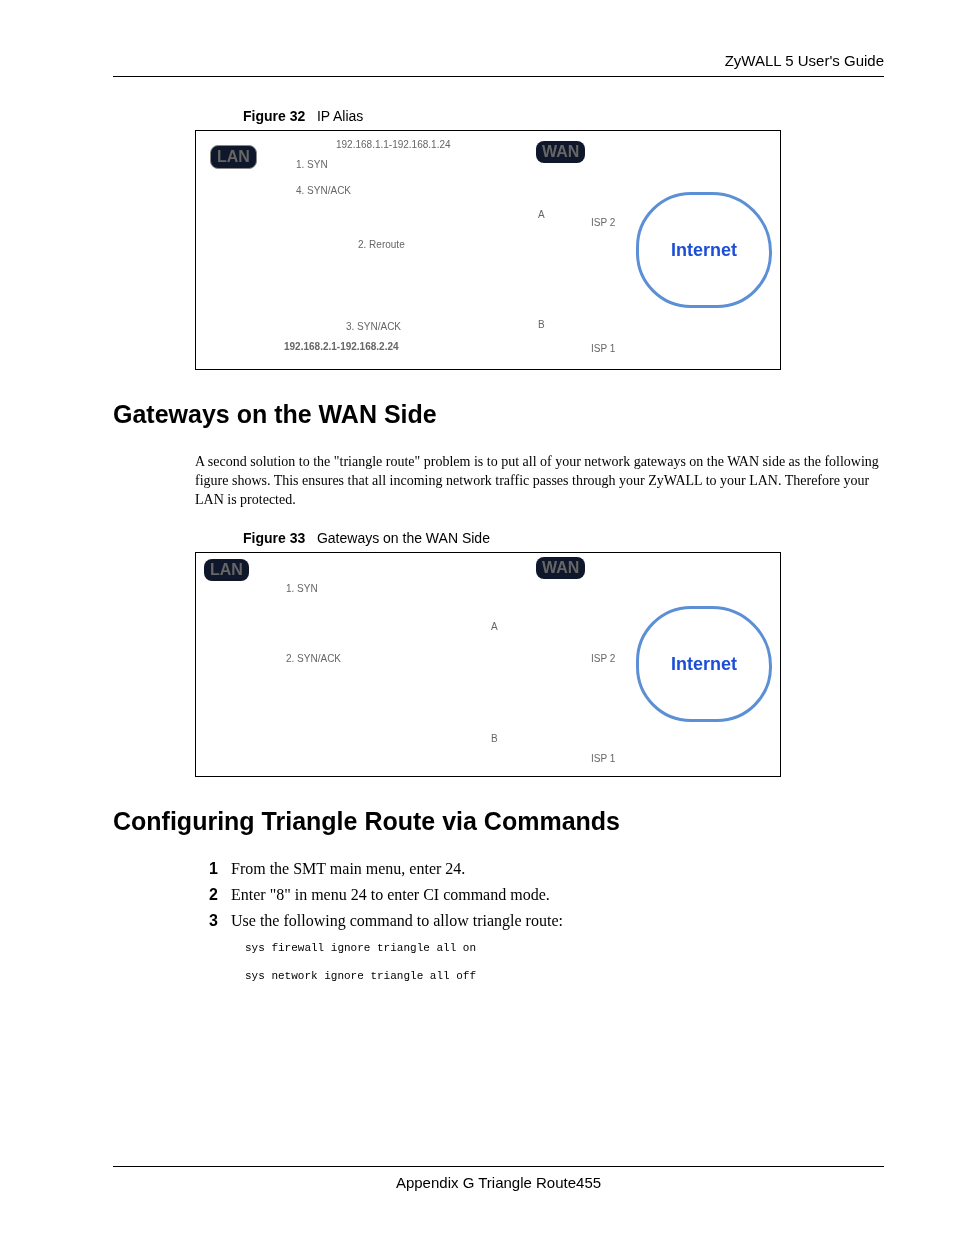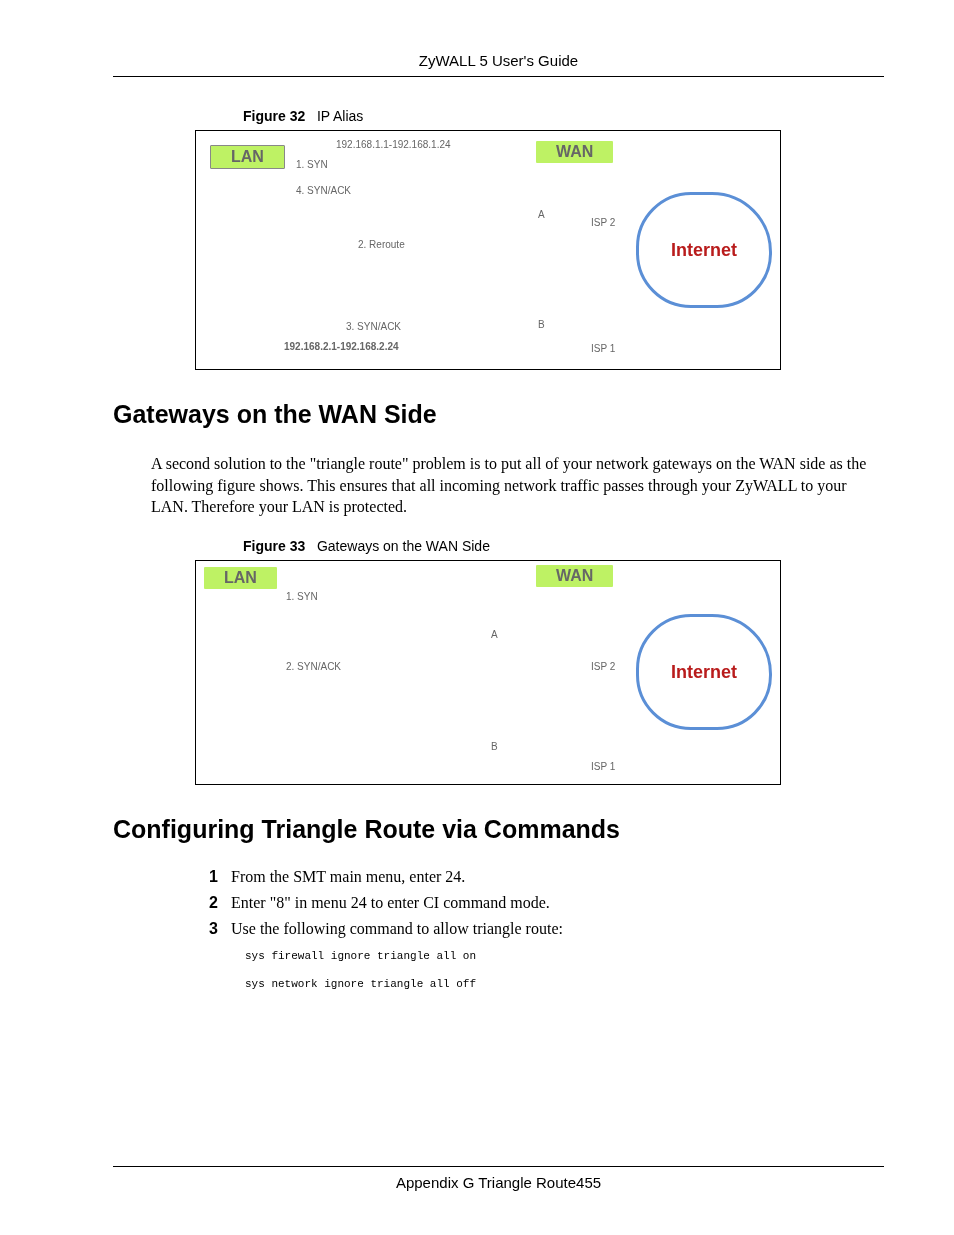--- a/index.html
+++ b/index.html
@@ -1,36 +1,36 @@
 <!DOCTYPE html>
 <html><head>
 <meta charset="utf-8">
 <style>
   html,body{margin:0;padding:0;background:#fff;}
   .page{width:954px;height:1235px;position:relative;font-family:"Times New Roman",Times,serif;color:#000;box-sizing:border-box;}
-  .header{position:absolute;top:52px;left:113px;right:70px;text-align:center;font-family:Arial,Helvetica,sans-serif;font-size:15px;}
+  .header{position:absolute;top:52px;left:113px;right:70px;text-align:right;font-family:Arial,Helvetica,sans-serif;font-size:15px;}
   .header-rule{position:absolute;top:76px;left:113px;right:70px;height:1px;background:#000;}
   .content{position:absolute;top:108px;left:113px;right:70px;}
   .figcap{font-family:Arial,Helvetica,sans-serif;font-size:14px;margin:0 0 6px 82px;padding-left:48px;}
   .figcap b{font-weight:bold;}
   .figimg{border:1px solid #000;margin:0 0 30px 82px;background:#fff;display:flex;align-items:center;justify-content:center;font-family:Arial,Helvetica,sans-serif;color:#666;font-size:12px;text-align:center;padding:8px;box-sizing:border-box;position:relative;overflow:hidden;}
   .fig1{width:586px;height:240px;}
   .fig2{width:586px;height:225px;}
   h2{font-family:Arial,Helvetica,sans-serif;font-size:25px;font-weight:bold;margin:30px 0 24px 0;}
-  p.body{font-size:16px;line-height:1.35;margin:0 0 20px 38px;}
+  p.body{font-size:14px;line-height:1.35;margin:0 0 20px 82px;}
   ol.steps{list-style:none;padding:0;margin:0 0 0 96px;}
   ol.steps li{font-size:16px;margin:0 0 8px 0;position:relative;padding-left:22px;}
   ol.steps li .num{position:absolute;left:0;top:0;font-family:Arial,Helvetica,sans-serif;font-weight:bold;}
   .code{font-family:"Courier New",Courier,monospace;font-size:11px;margin:12px 0 16px 132px;}
   p.indent{font-size:16px;margin:0 0 14px 118px;}
   .footer-rule{position:absolute;bottom:68px;left:113px;right:70px;height:1px;background:#000;}
   .footer{position:absolute;bottom:44px;left:113px;right:70px;font-family:Arial,Helvetica,sans-serif;font-size:15px;display:flex;justify-content:center;}
-  .dlabel{position:absolute;font-family:Arial,Helvetica,sans-serif;font-weight:bold;font-size:16px;background:#bef264;padding:2px 20px;border:1px solid #888;border-radius:1px;}
+  .dlabel{position:absolute;font-family:Arial,Helvetica,sans-serif;font-weight:bold;font-size:16px;background:#0f172a;padding:2px 6px;border:1px solid #888;border-radius:8px;}
   .small{position:absolute;font-family:Arial,Helvetica,sans-serif;font-size:10px;}
-  .cloud{position:absolute;right:8px;top:50%;transform:translateY(-50%);width:130px;height:110px;border:3px solid #5b8fd6;border-radius:55px 60px 55px 55px;display:flex;align-items:center;justify-content:center;font-weight:bold;font-size:18px;color:#b91c1c;}
+  .cloud{position:absolute;right:8px;top:50%;transform:translateY(-50%);width:130px;height:110px;border:3px solid #5b8fd6;border-radius:55px 60px 55px 55px;display:flex;align-items:center;justify-content:center;font-weight:bold;font-size:18px;color:#1d4ed8;}
 </style>
 </head>
 <body>
 
 <div class="page">
   <div class="header">ZyWALL 5 User's Guide</div>
   <div class="header-rule"></div>
 
   <div class="content">
 

